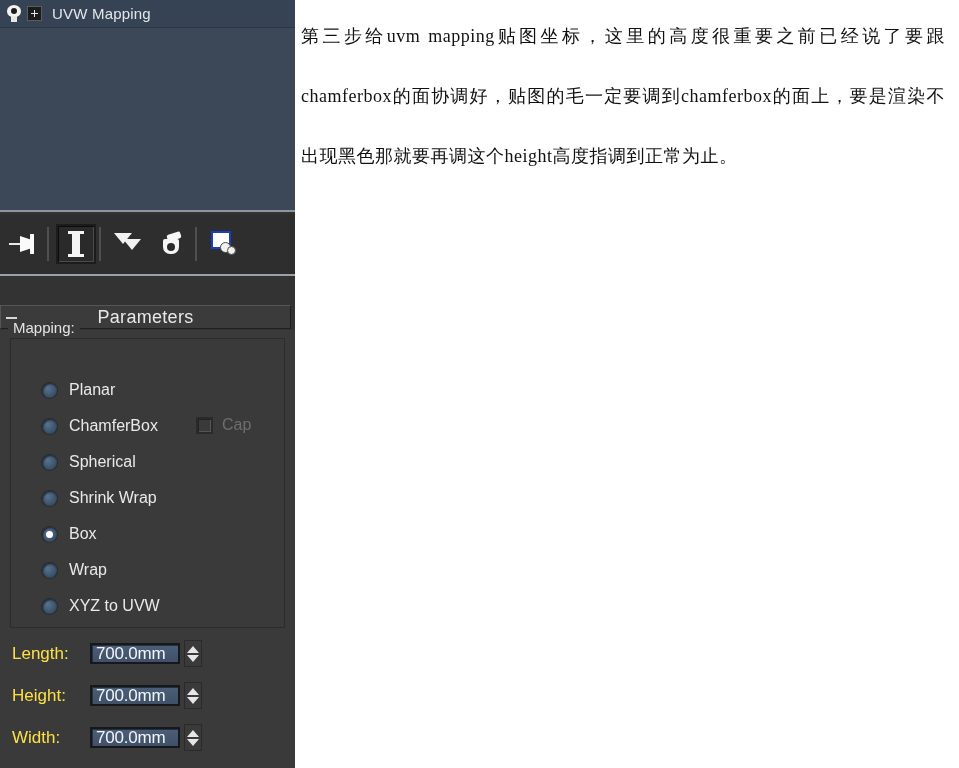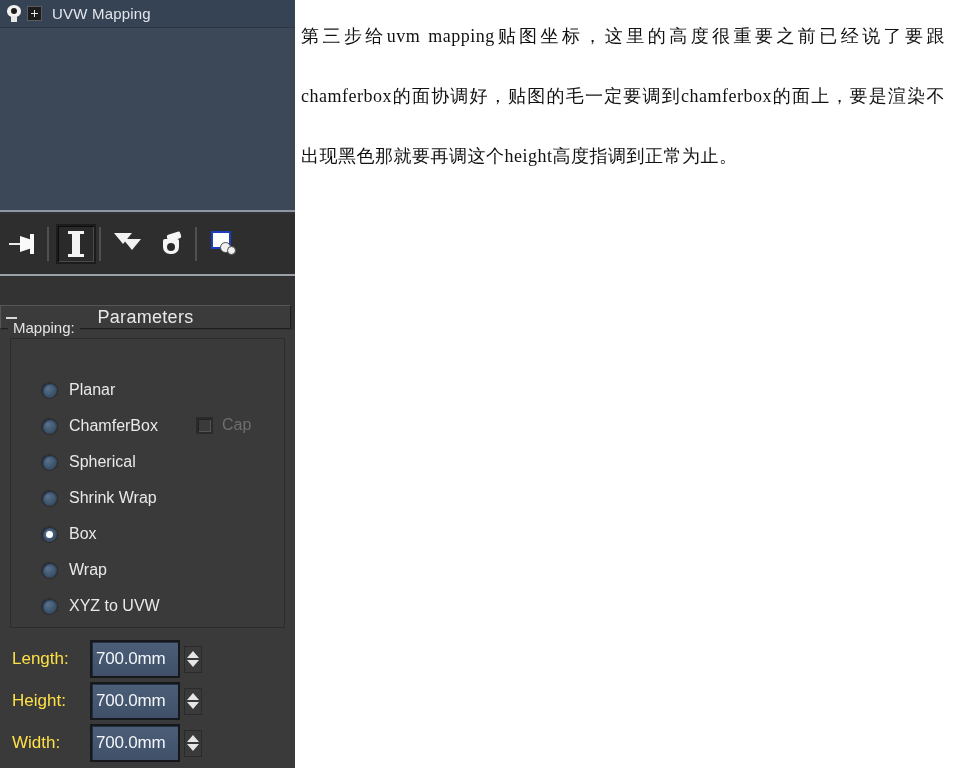--- a/index.html
+++ b/index.html
@@ -193,21 +193,21 @@
     margin-right: 9px; flex: 0 0 17px;
   }
   #cap-check .clabel { font-size: 16px; color: #6e6e6e; text-align: center; }
 
   
   .spin-row { position: absolute; left: 12px; display: flex; align-items: center; }
   .spin-label {
     font-size: 17px; color: #fde047; width: 78px; text-align: left;
   }
   .spin-field {
-    width: 90px; height: 38px;
+    width: 90px; height: 21px;
     background: linear-gradient(#4c5f78, #3f5068);
     border: 2px solid #16181c;
     box-shadow: inset 1px 1px 0 #22303f;
     display: flex; align-items: center; padding-left: 4px;
     overflow: hidden;
   }
   .spin-value {
     font-size: 17px; color: #f2f5f8; white-space: nowrap;
     letter-spacing: -.2px;
   }

